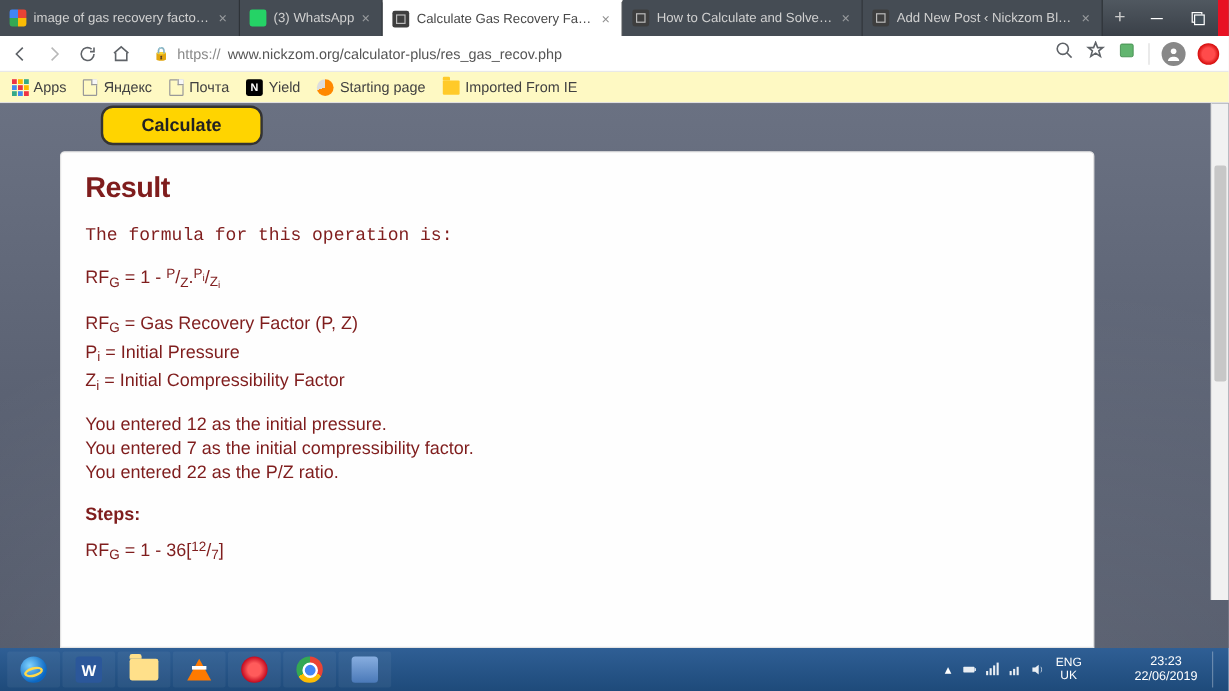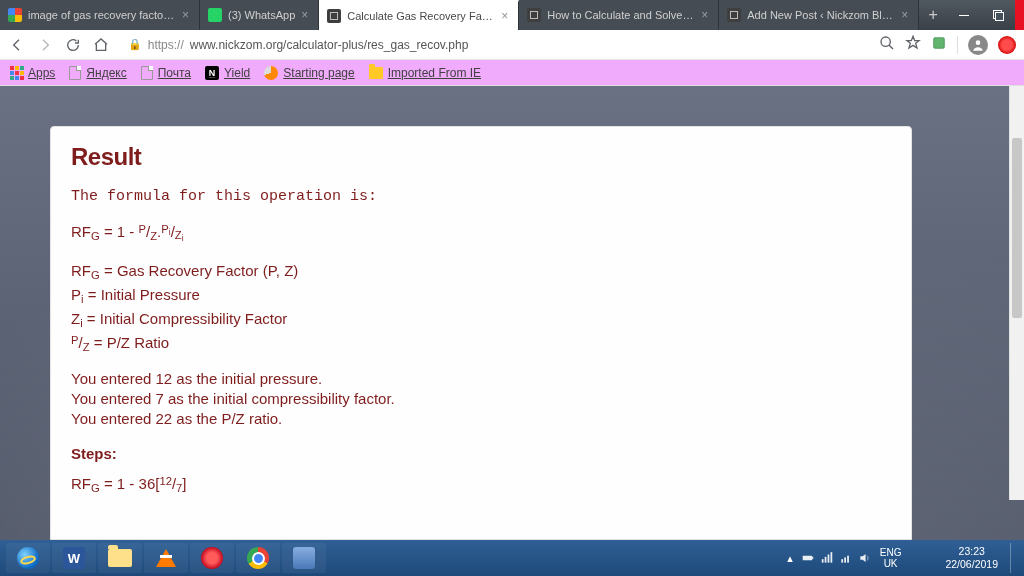--- a/index.html
+++ b/index.html
@@ -35,21 +35,21 @@
   .url { flex:1; display:flex; align-items:center; gap:6px; font-size:12px; color:#555; padding-left:8px; }
   .url .lock{ color:#0a8a0a; font-size:11px;}
   .url .scheme{ color:#888; }
   .addr-right { display:flex; align-items:center; gap:10px; }
   .addr-right .ico{ color:#5f6368; }
   .addr-right .sep{ width:1px; height:18px; background:#ddd; }
   .avatar { width:20px; height:20px; border-radius:50%; background:#888; display:flex; align-items:center; justify-content:center; color:#fff; font-size:13px;}
   .opera { width:18px; height:18px; border-radius:50%; background: radial-gradient(circle at 50% 50%, #ff4b4b 40%, #d40a0a 70%); }
 
   
-  .bookbar { height: 26px; background:#f0abfc; display:flex; align-items:center; gap:14px; padding:0 10px; font-size:12px; color:#414141; border-bottom:1px solid #e0e0e0;text-decoration:underline; }
+  .bookbar { height: 26px; background:#fef9c3; display:flex; align-items:center; gap:14px; padding:0 10px; font-size:12px; color:#414141; border-bottom:1px solid #e0e0e0; }
   .bookbar .apps{ display:flex; align-items:center; gap:4px; }
   .apps-grid { width:14px; height:14px; display:grid; grid-template-columns:repeat(3,1fr); grid-template-rows:repeat(3,1fr); gap:1px;}
   .apps-grid span{ background:linear-gradient(#e96,#4a90e2); }
   .apps-grid span:nth-child(1){background:#e34;} .apps-grid span:nth-child(2){background:#fb0;} .apps-grid span:nth-child(3){background:#3a8;}
   .apps-grid span:nth-child(4){background:#48e;} .apps-grid span:nth-child(5){background:#e34;} .apps-grid span:nth-child(6){background:#fb0;}
   .apps-grid span:nth-child(7){background:#3a8;} .apps-grid span:nth-child(8){background:#48e;} .apps-grid span:nth-child(9){background:#e34;}
   .bm { display:flex; align-items:center; gap:5px; cursor:default;}
   .bm .doc-ico{ width:12px; height:14px; border:1px solid #999; border-radius:1px; position:relative;}
   .bm .doc-ico::after{content:"";position:absolute;top:-1px;right:-1px;width:4px;height:4px;background:#f7f7f7;border-left:1px solid #999;border-bottom:1px solid #999;}
   .bm .n-ico{ width:14px;height:14px;background:#000;color:#fff;font-size:9px;font-weight:bold;display:flex;align-items:center;justify-content:center;border-radius:2px;}
@@ -222,30 +222,30 @@
     </div>
   <div class="bm">
       <span class="f-ico"></span>
       <span>Imported From IE</span>
     </div>
 </div>
 
 <div class="page">
   <div class="pagebg"></div>
 
+  <button class="calc-btn">Calculate</button>
 
   <div class="resultbox">
     <h2>Result</h2>
     <p>The formula for this operation is:</p>
     <div class="formula">RF<sub>G</sub> = 1 - <sup>P</sup>/<sub>Z</sub>.<sup>P<sub>i</sub></sup>/<sub>Z<sub>i</sub></sub></div>
     <div class="defs">
       <div>RF<sub>G</sub> = <span>Gas Recovery Factor (P, Z)</span></div>
       <div>P<sub>i</sub> = <span>Initial Pressure</span></div>
       <div>Z<sub>i</sub> = <span>Initial Compressibility Factor</span></div>
-      <div><sup>P</sup>/<sub>Z</sub> = <span>P/Z Ratio</span></div>
     </div>
     <div class="entered">
       <div>You entered 12 as the initial pressure.</div>
       <div>You entered 7 as the initial compressibility factor.</div>
       <div>You entered 22 as the P/Z ratio.</div>
     </div>
     <div class="steps-h">Steps:</div>
     <div>RF<sub>G</sub> = 1 - 36[<sup>12</sup>/<sub>7</sub>]</div>
   </div>
 

